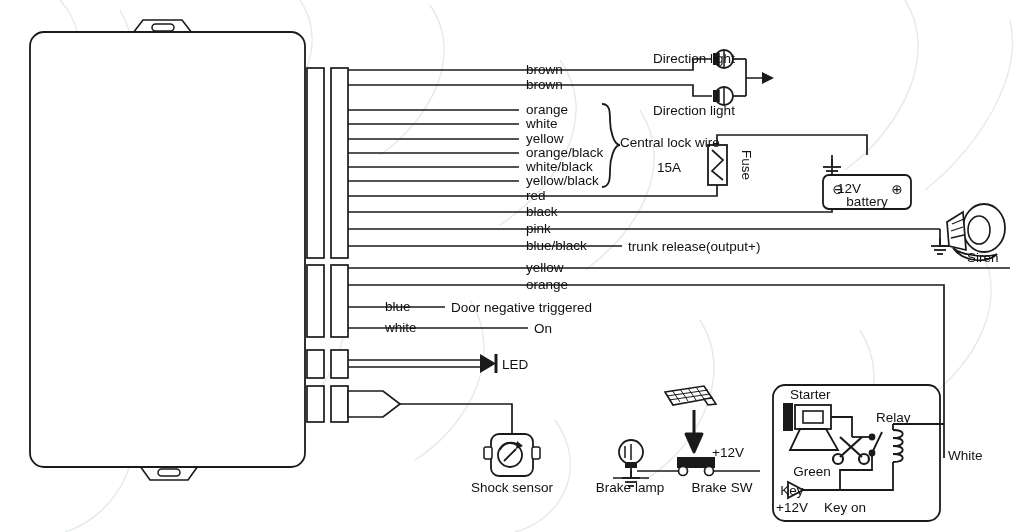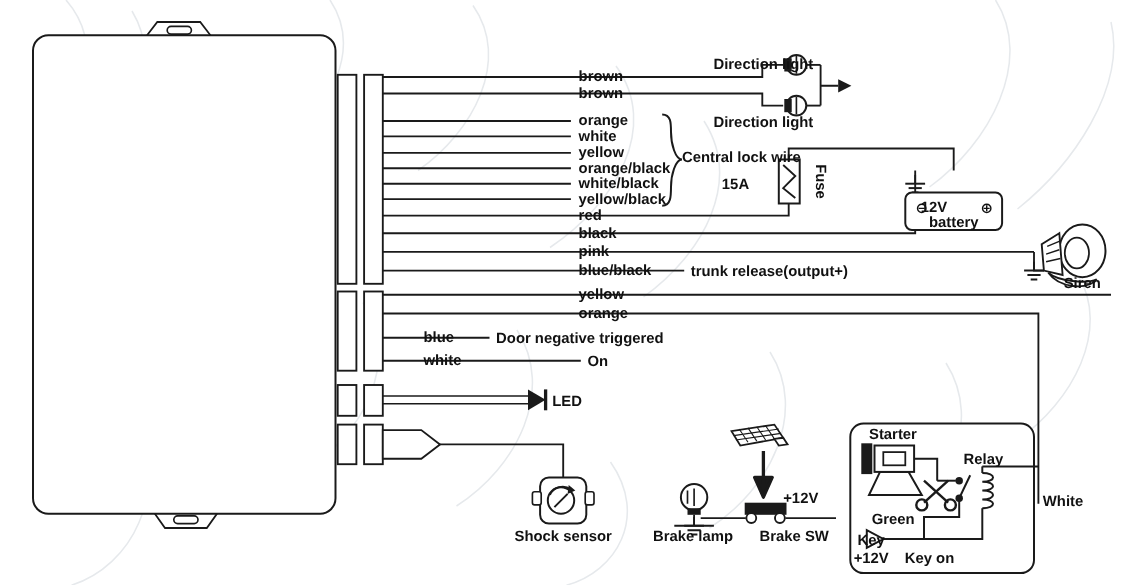--- a/index.html
+++ b/index.html
@@ -2,21 +2,21 @@
 <html><head>
 <meta charset="utf-8">
 <title>Car Alarm Wiring Diagram</title>
 <style>
   html,body{margin:0;padding:0;background:#ffffff;}
   body{
     width:1024px;height:532px;overflow:hidden;position:relative;
     font-family:"Liberation Sans","DejaVu Sans",sans-serif;
     color:#1a1a1a;
   }
-  #stage{position:absolute;inset:0;width:1024px;height:532px;font-weight:bold;}
+  #stage{position:absolute;inset:0;width:1024px;height:532px;}
   svg#diagram{position:absolute;left:0;top:0;width:1024px;height:532px;display:block;}
   .lbl{font-family:"Liberation Sans","DejaVu Sans",sans-serif;fill:#111;font-size:13.5px;}
 </style>
 </head>
 <body>
 
 <div id="stage">
 
   <svg id="diagram" viewBox="0 0 1024 532">
     <defs>

